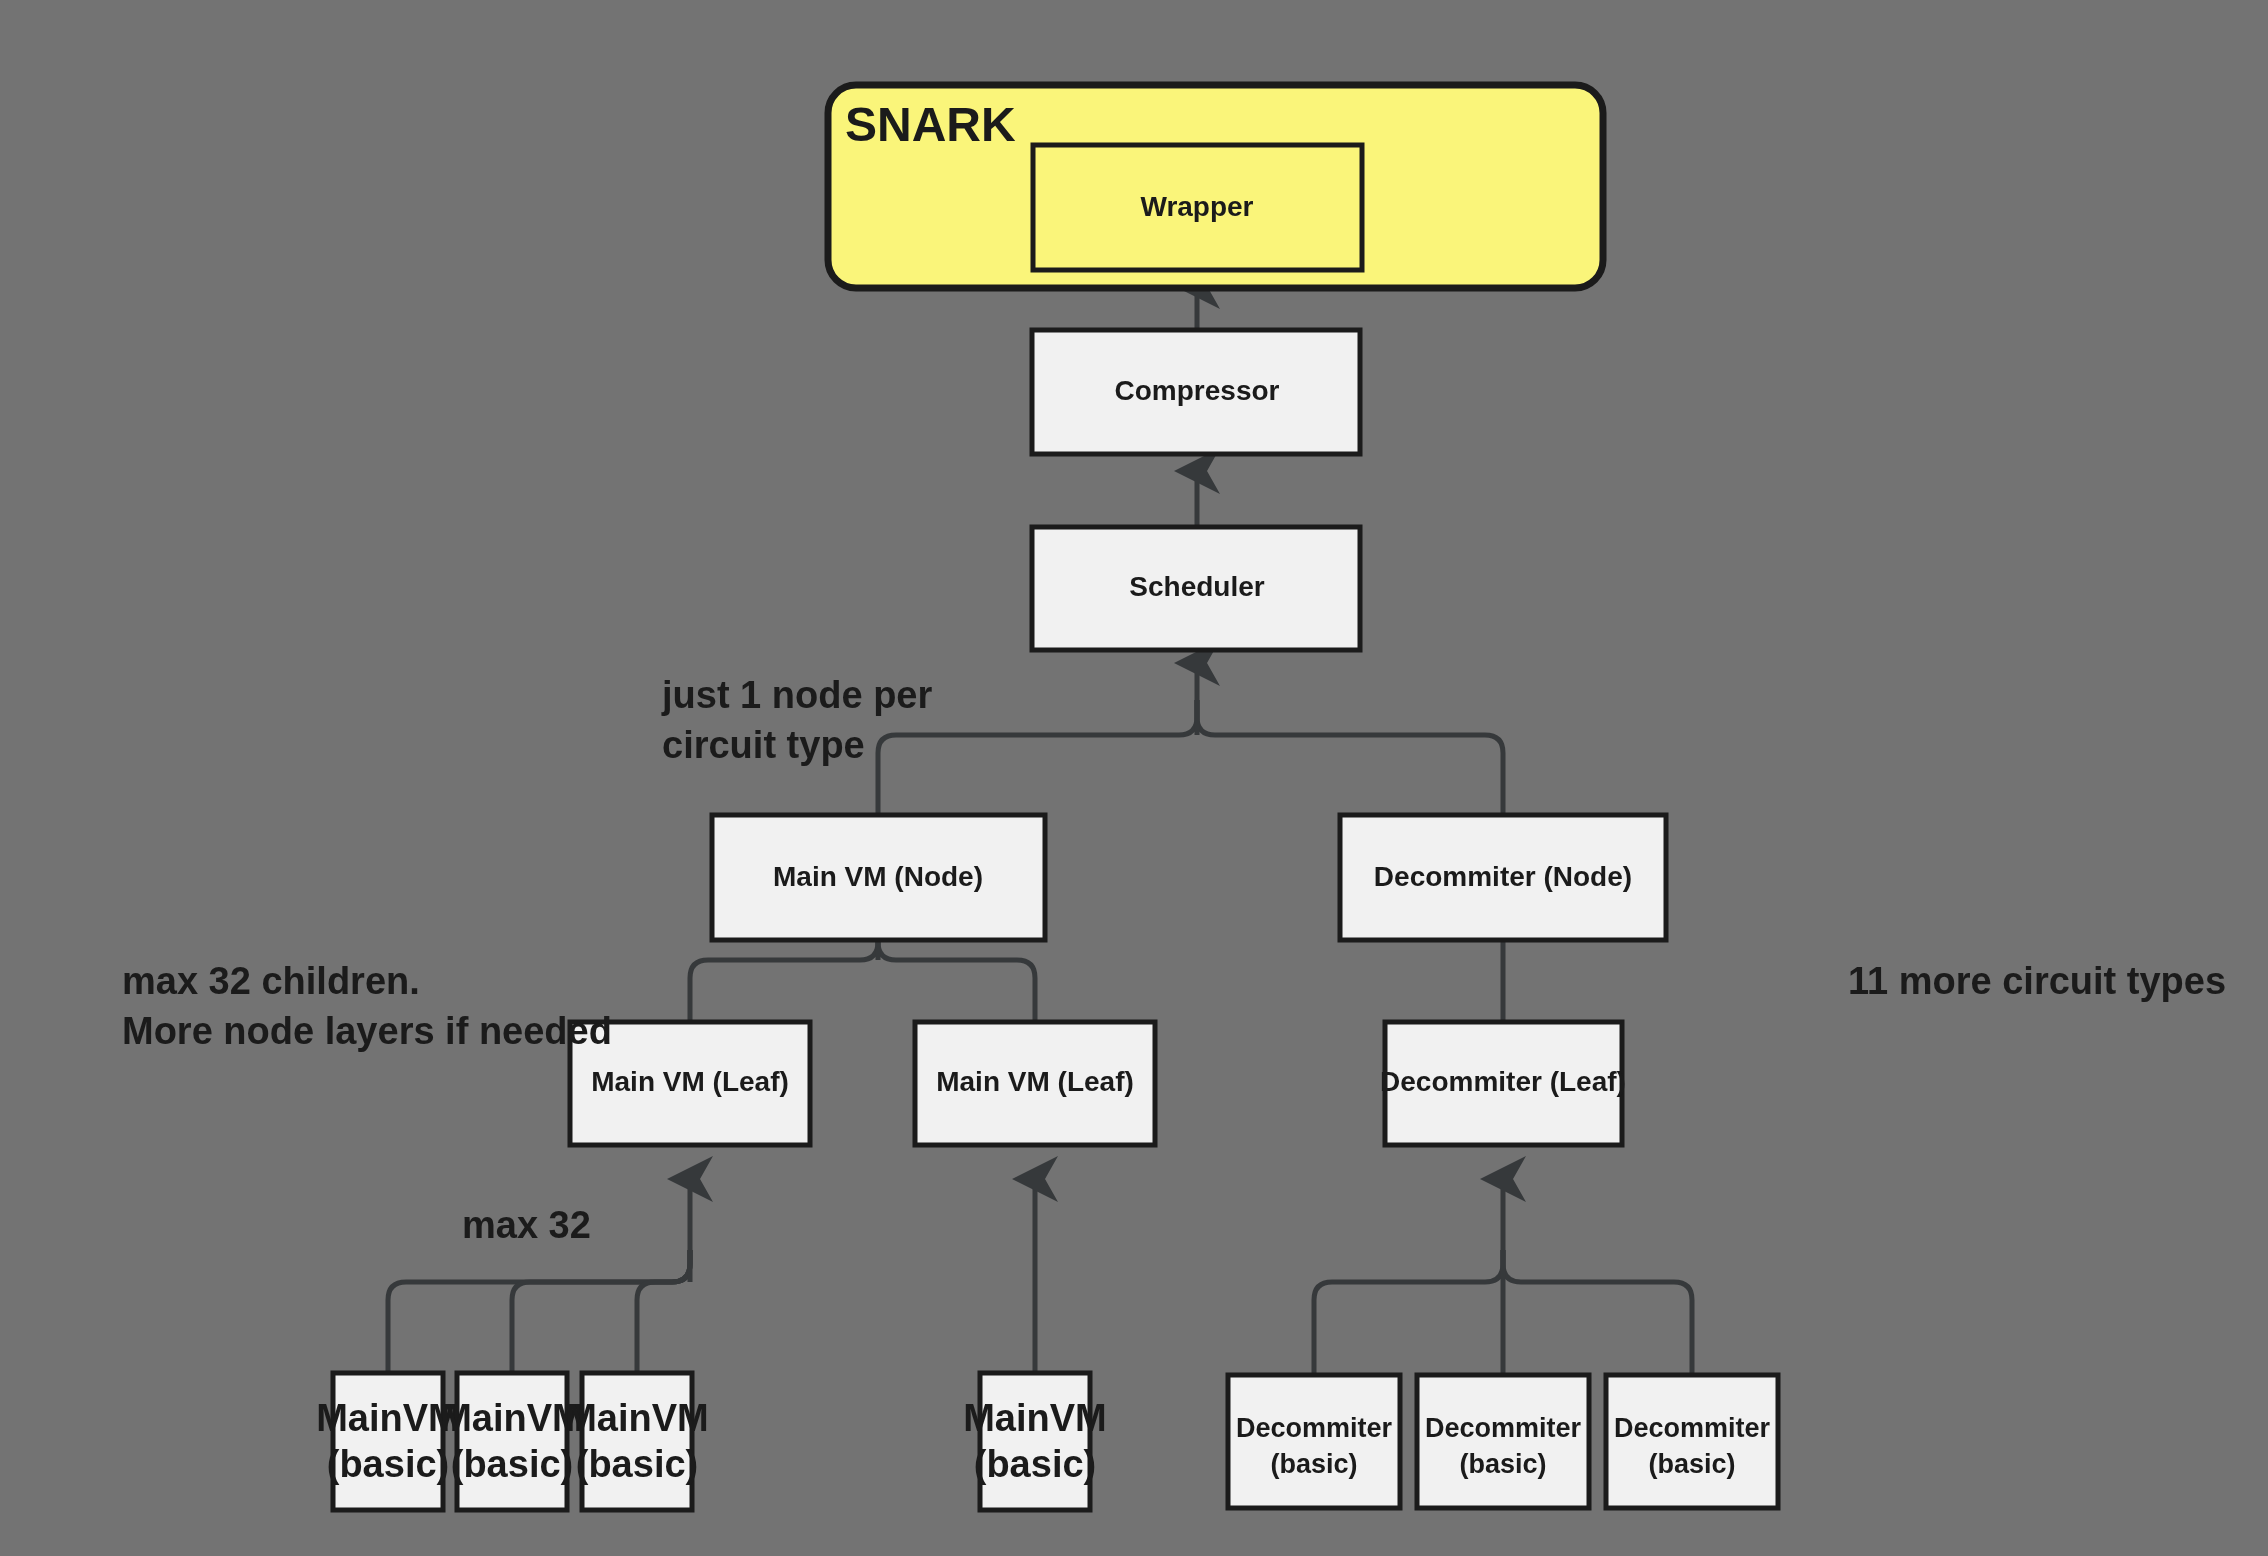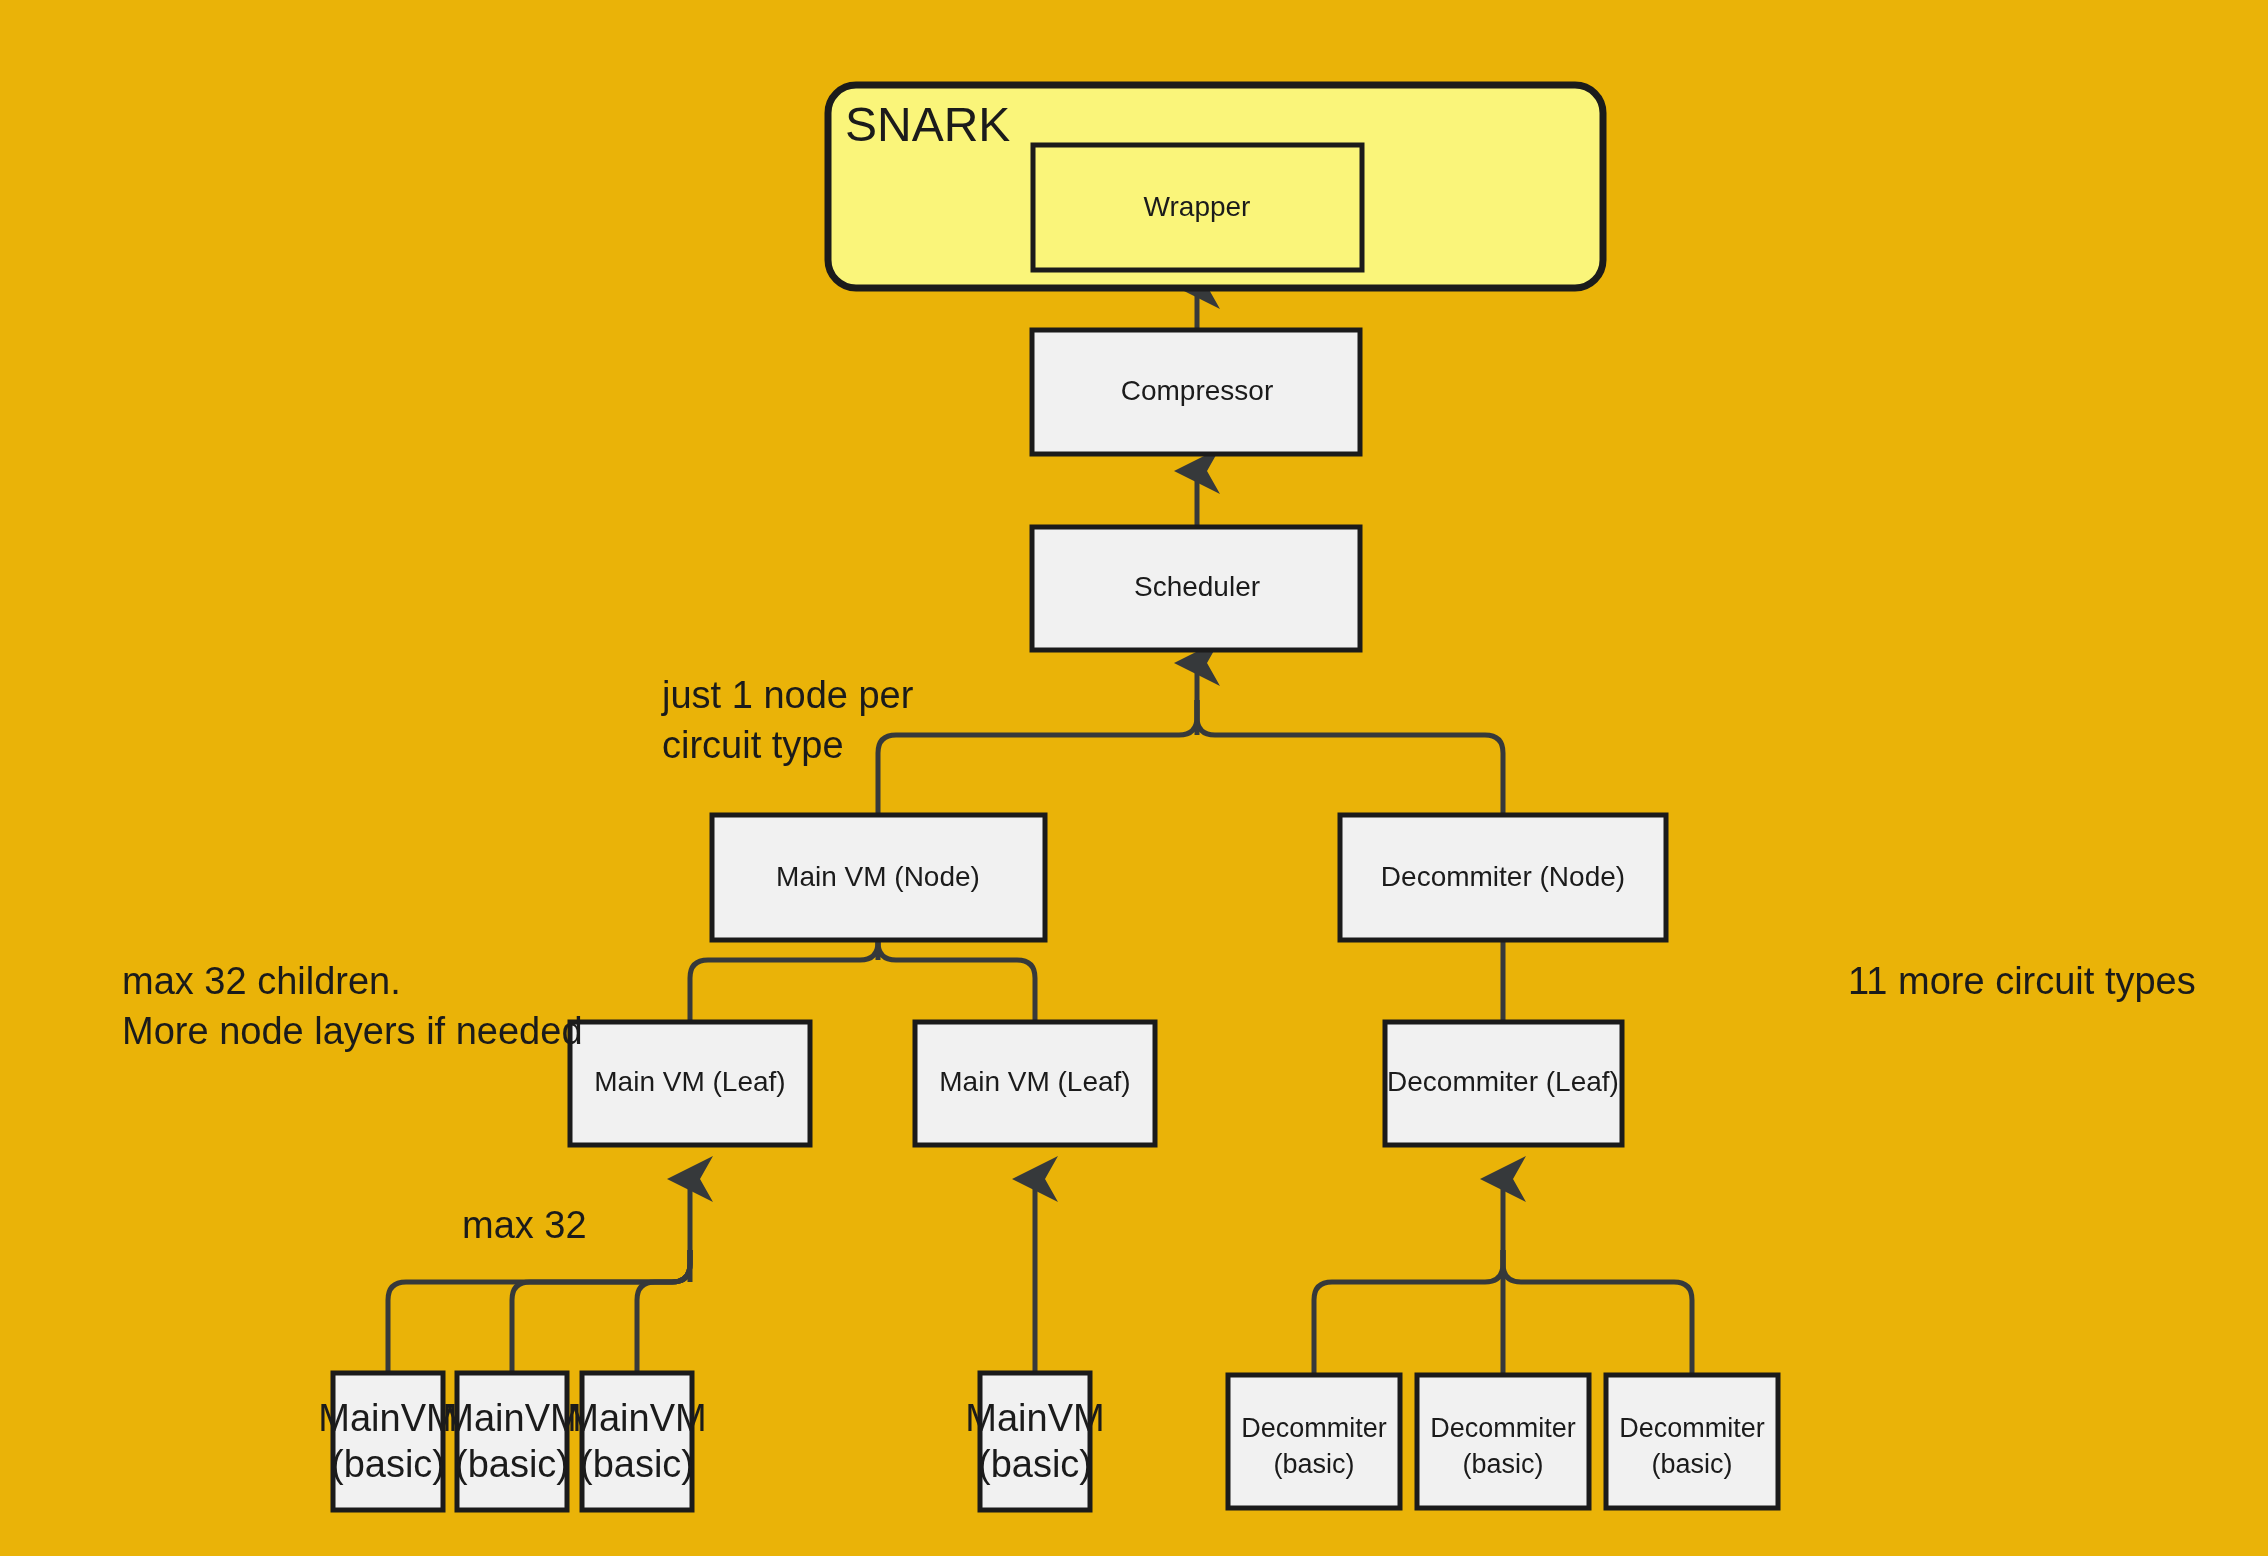--- a/index.html
+++ b/index.html
@@ -10,21 +10,22 @@
   body {
     width: 2268px;
     height: 1556px;
     overflow: hidden;
     font-family: "Liberation Sans", sans-serif;
   }
   #diagram-root {
     position: relative;
     width: 2268px;
     height: 1556px;
-    background: #eab308;
+    background: #737373;
+    font-weight: bold;
   }
   svg#diagram-svg {
     position: absolute;
     inset: 0;
     width: 2268px;
     height: 1556px;
     display: block;
   }
   .box-rect {
     fill: #f1f1f1;

